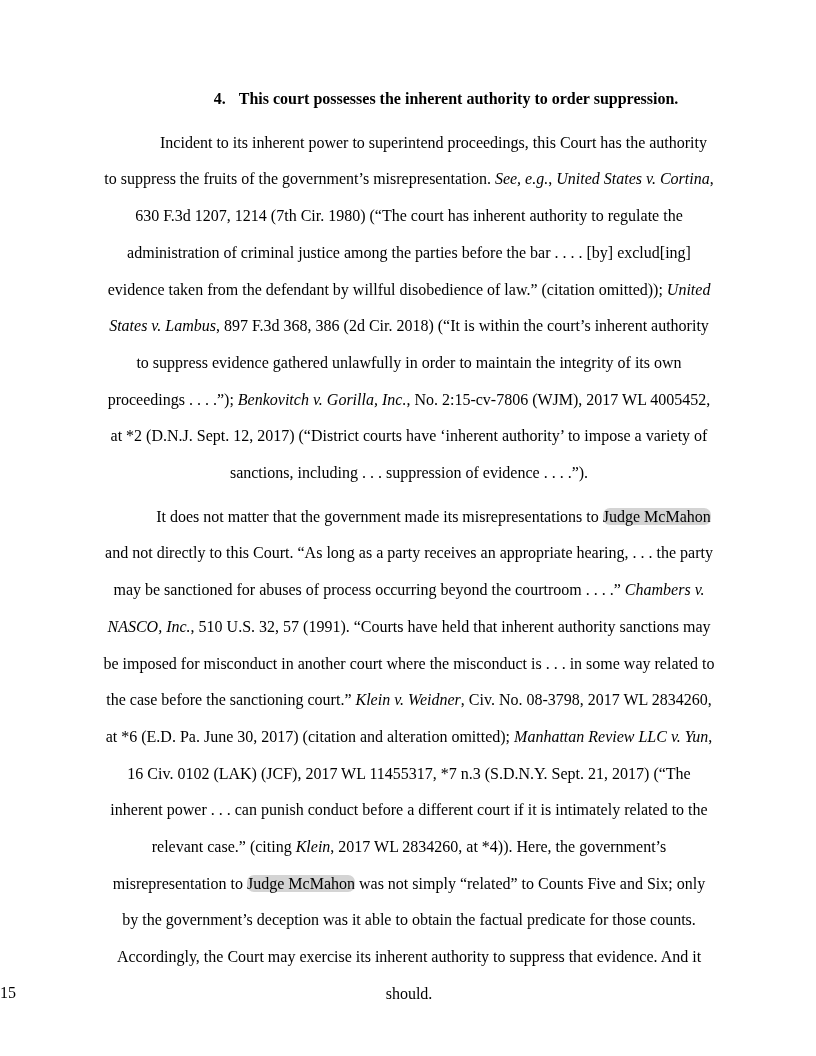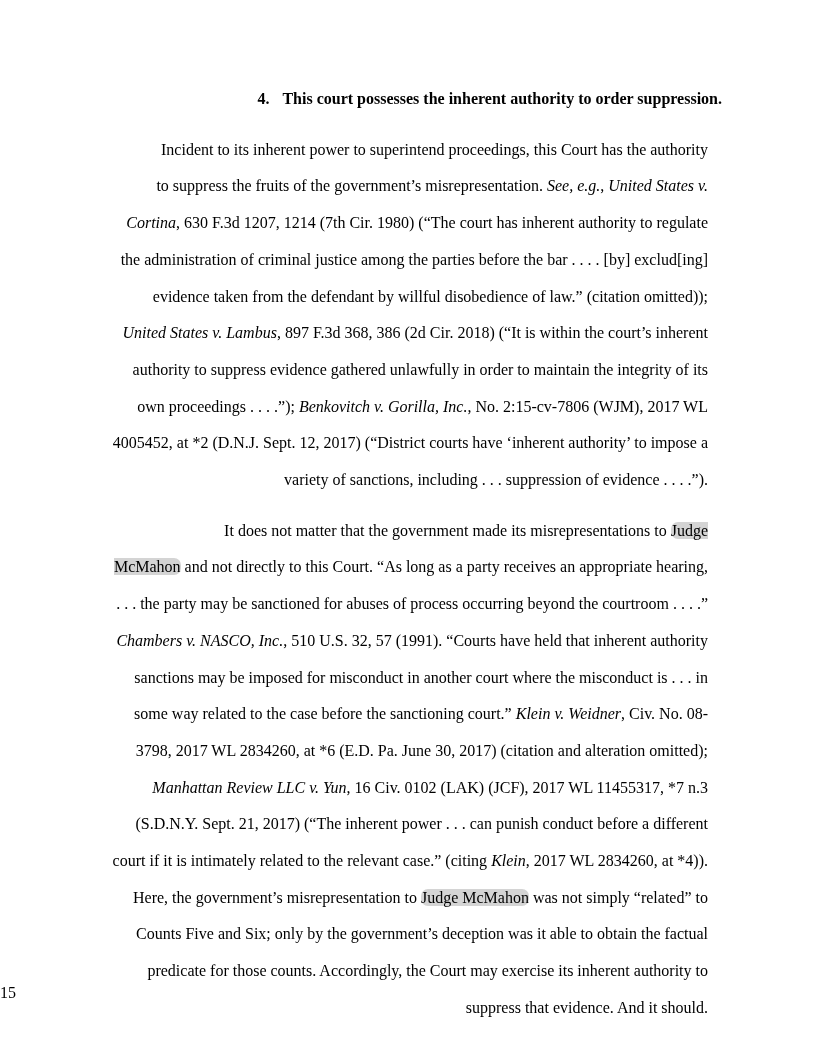--- a/index.html
+++ b/index.html
@@ -22,32 +22,32 @@
     height: 1056px;
     background: #ffffff;
   }
   .content {
     position: absolute;
     left: 96px;
     top: 81px;
     width: 626px;
     font-size: 16px;
     line-height: 36.7px;
-    text-align: right;
+    text-align: center;
   }
   .heading {
     font-weight: bold;
     margin-left: 74px;
     white-space: nowrap;
   }
   .heading-number {
     margin-right: 13px;
   }
   p.body-para {
-    margin: 14px;
+    margin: 7px;
     text-indent: 49px;
   }
   .run-italic { font-style: italic; }
   .run-highlight { background-color: var(--hl, #d4d4d4); border-radius: 7px; }
   .page-number {
     position: absolute;
     top: 975px;
     left: 0;
     width: 816px;
     text-align: left;

